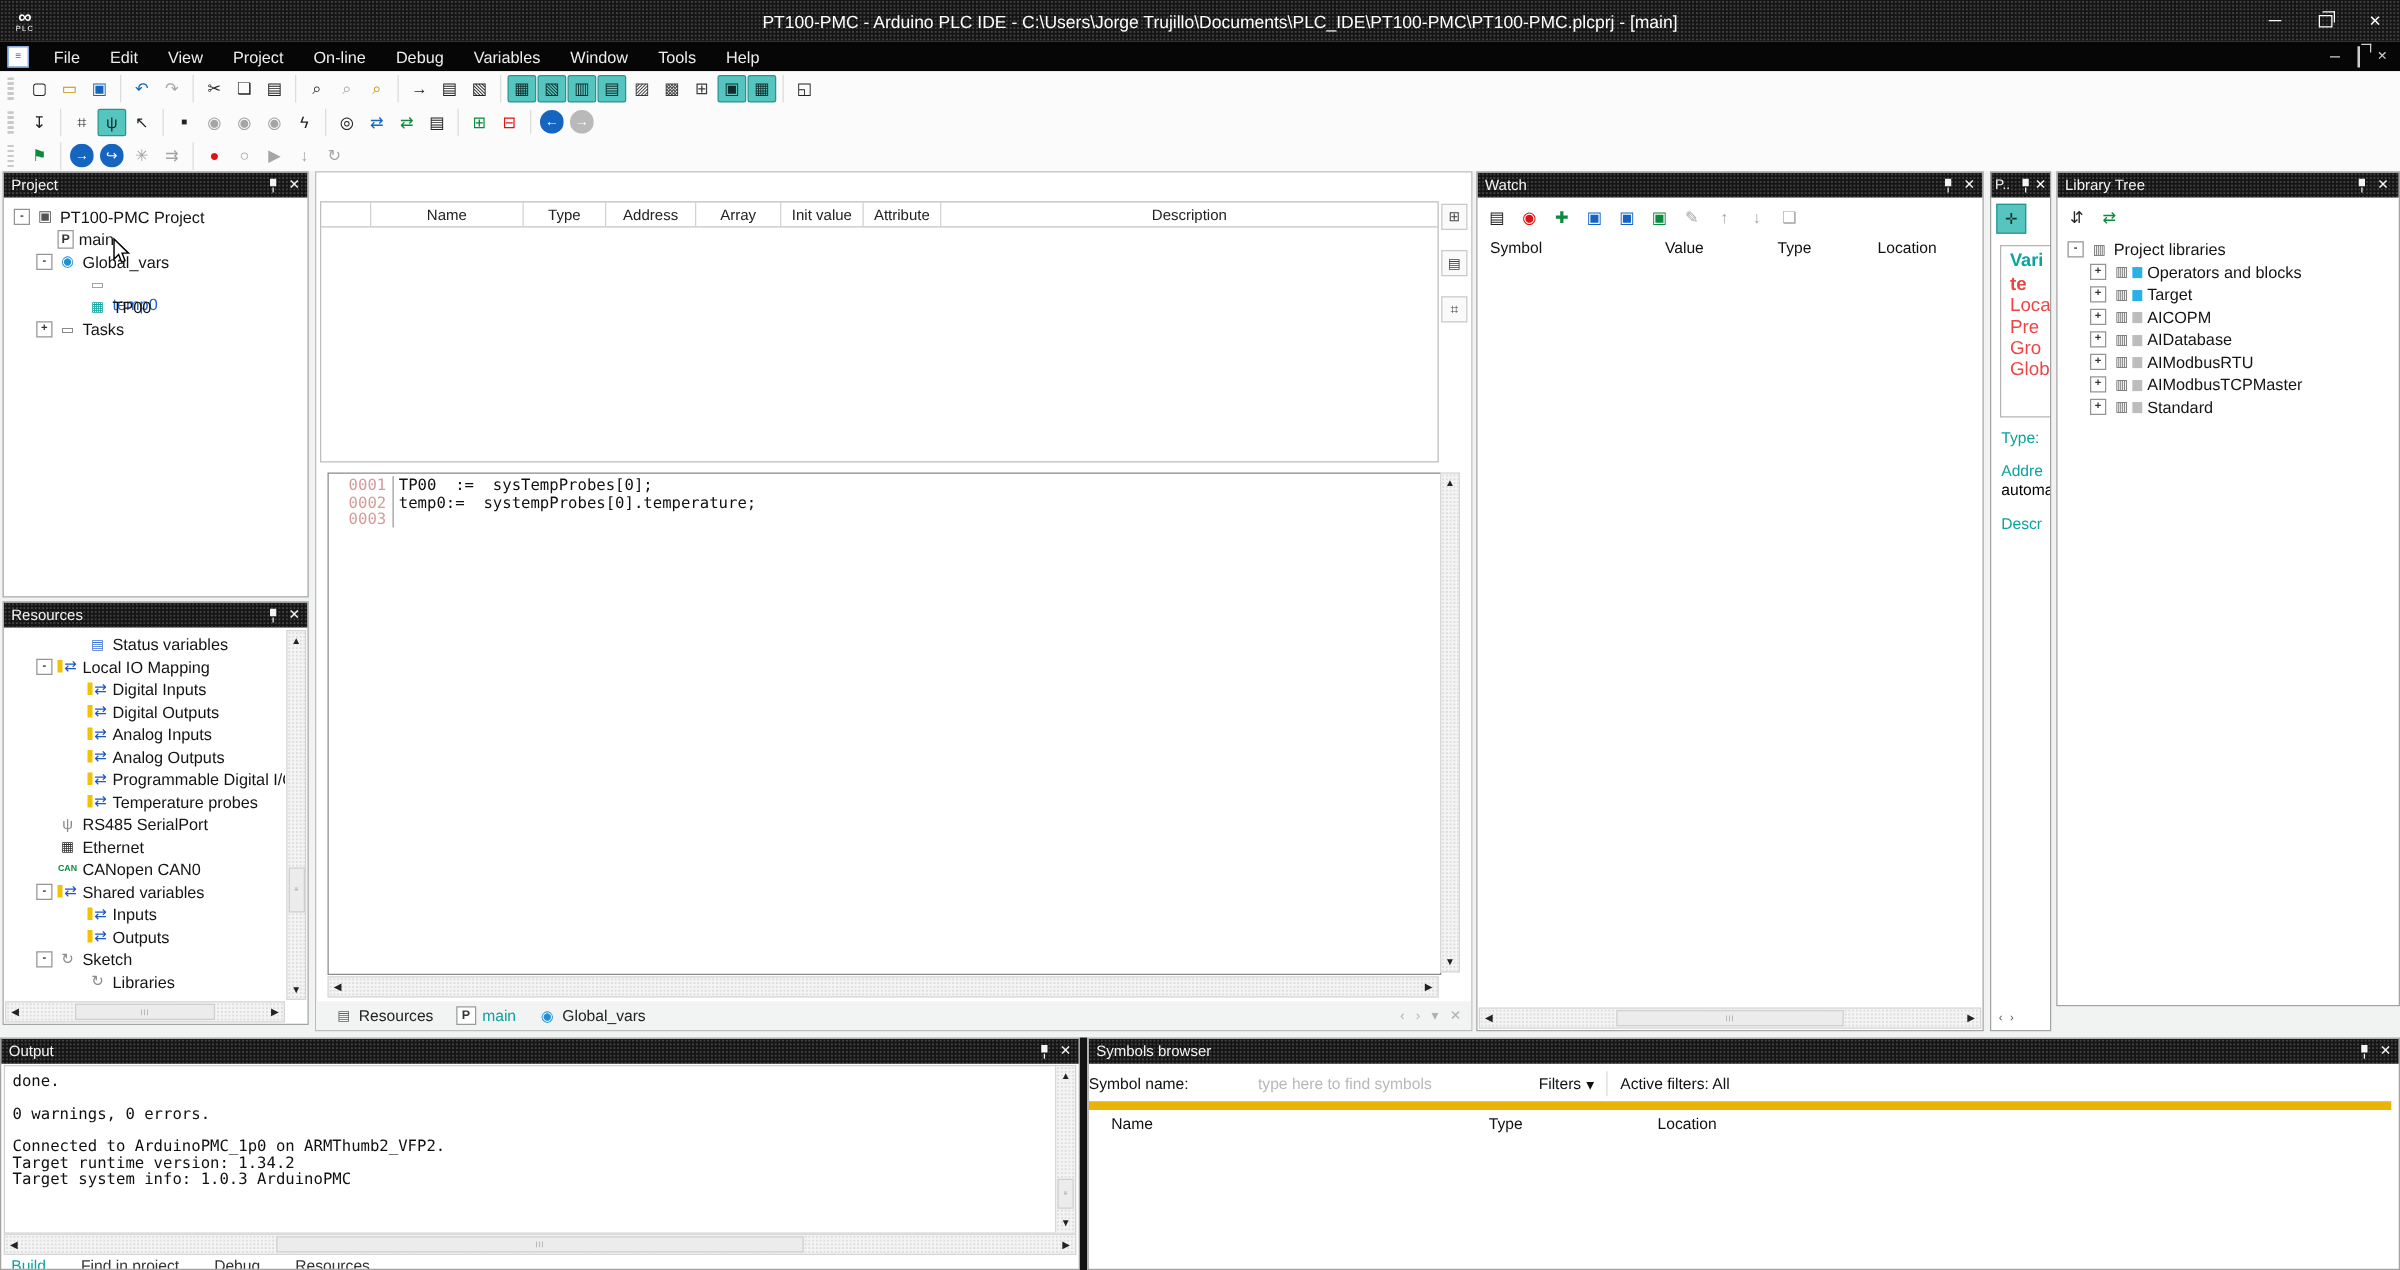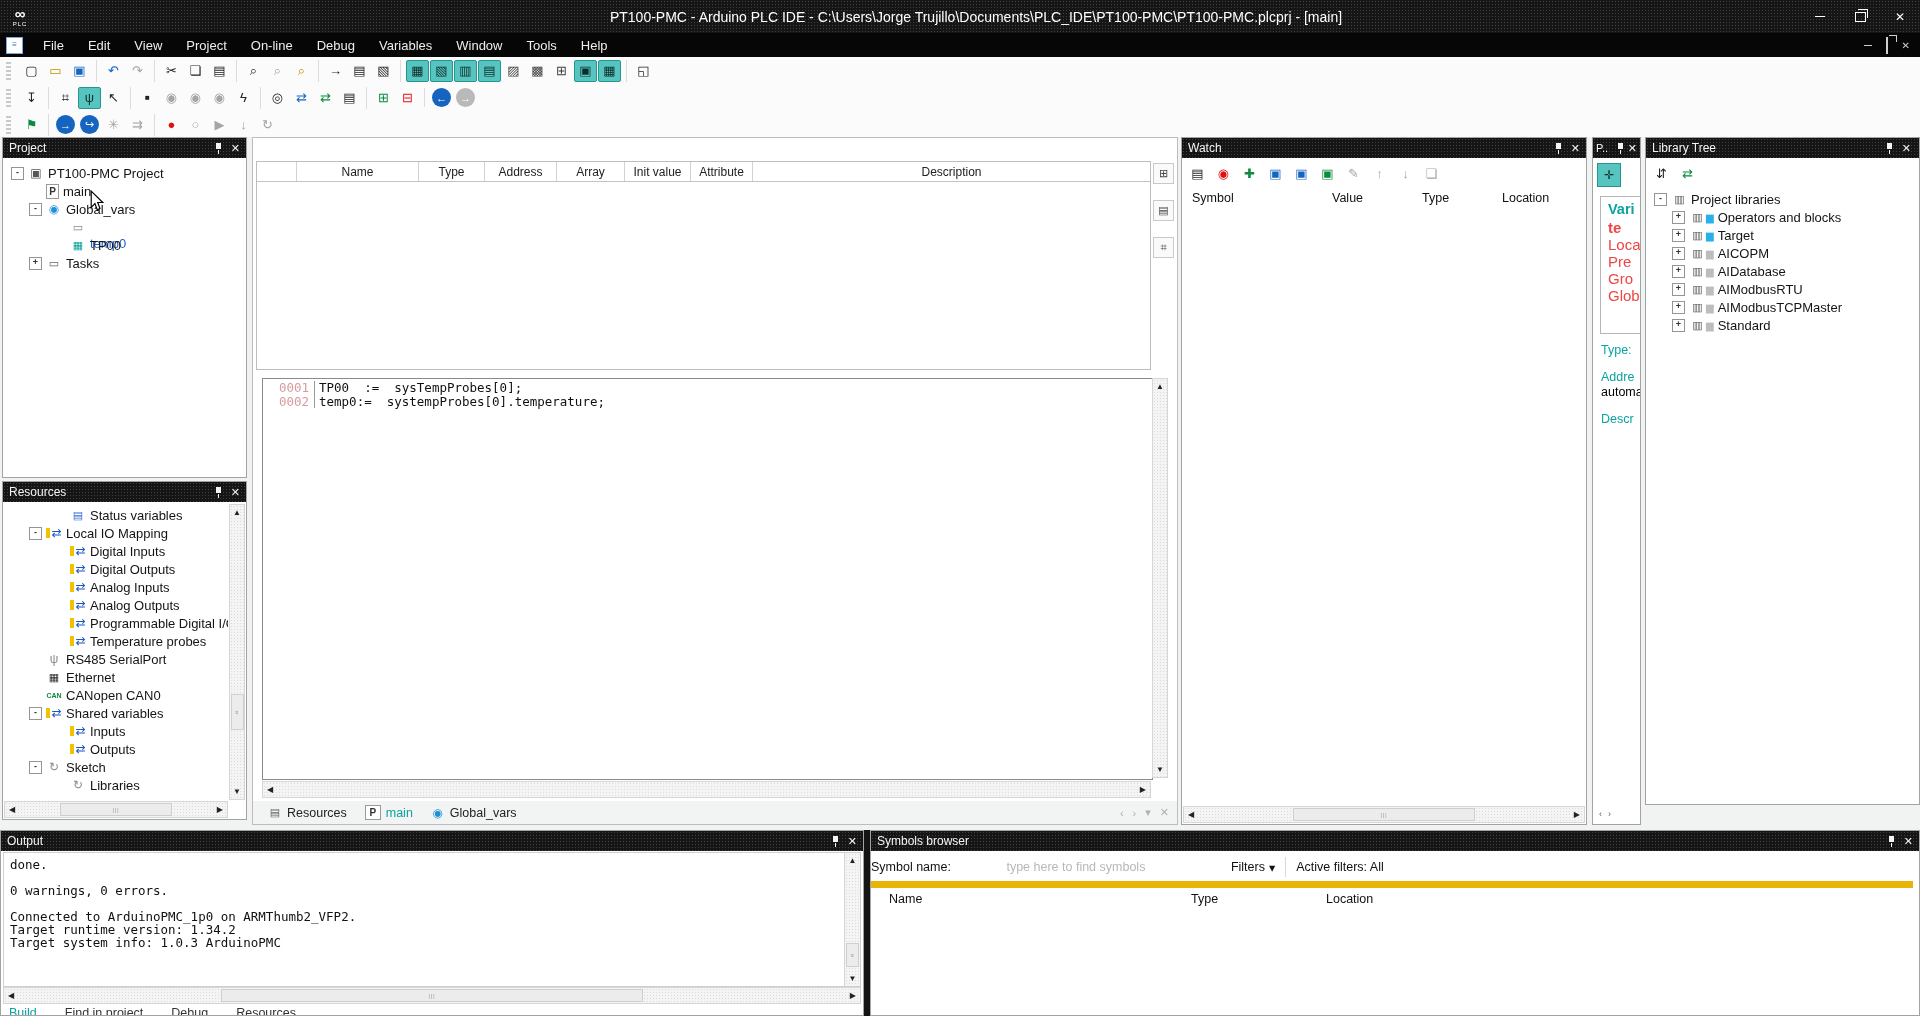--- a/index.html
+++ b/index.html
@@ -463,20 +463,24 @@
       <div style="padding-top:2px;">
 
       <div class="edline">
             <span class="ednum">0001</span>
             <span class="edcode">TP00  :=  sysTempProbes[0];</span>
           </div>
           <div class="edline">
             <span class="ednum">0002</span>
             <span class="edcode">temp0:=  systempProbes[0].temperature;</span>
           </div>
+          <div class="edline">
+            <span class="ednum">0003</span>
+            <span class="edcode"></span>
+          </div>
         </div>
     </div>
     <div class="vsb sb-tex" style="left:899px;top:240px;height:400px;">
       <span>▲</span>
       <span>▼</span>
     </div>
     <div class="hsb sb-tex" style="left:9px;width:889px;top:643px;">
       <span>◀</span>
       <span>▶</span>
     </div>

